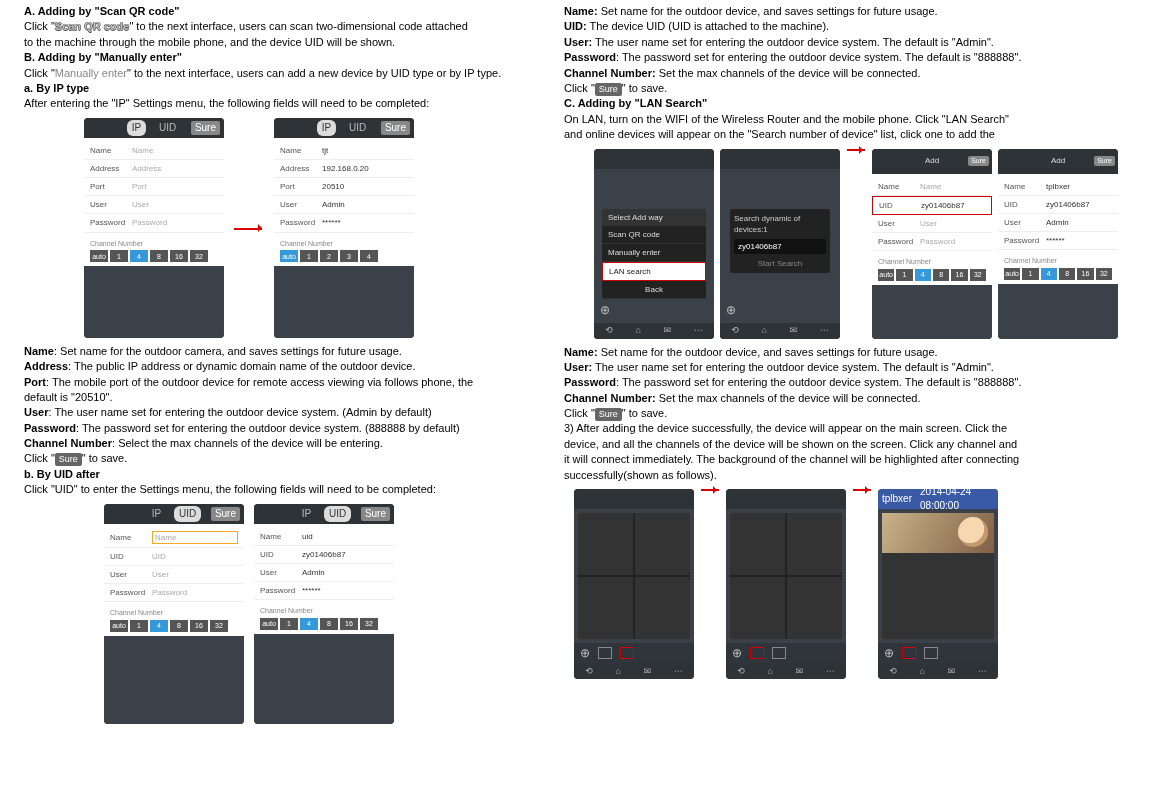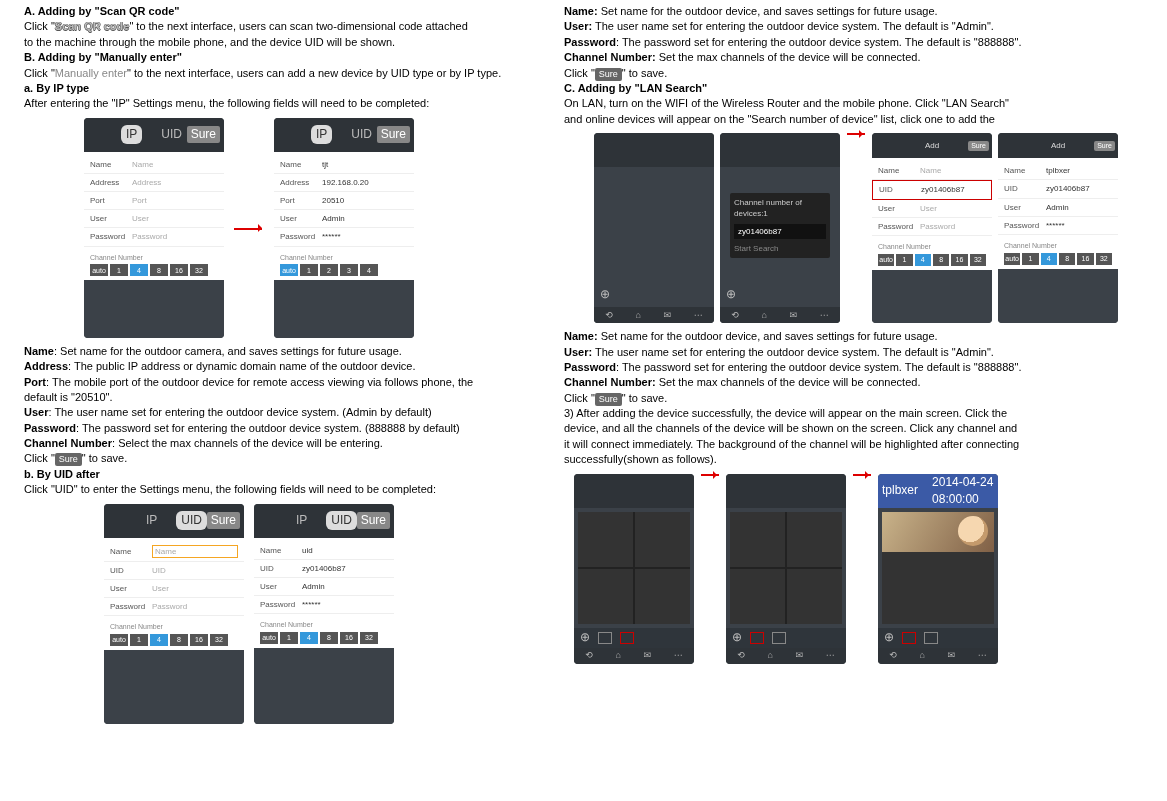--- a/index.html
+++ b/index.html
@@ -5,21 +5,21 @@
   html,body{margin:0;padding:0;background:#fff;font-family:Arial,Helvetica,sans-serif;color:#000;font-size:11px;line-height:1.4}
   .page{display:flex;width:1167px;height:801px;box-sizing:border-box;padding:4px 14px}
   .col{flex:1;padding:0 10px;box-sizing:border-box}
   .col.left{flex:0 0 540px}
   .b{font-weight:bold}
   .inline-btn{display:inline-block;background:#666;color:#fff;font-size:9px;padding:0 4px;border-radius:2px;line-height:13px;vertical-align:baseline}
   .outlined{color:#bbb;font-weight:bold;text-shadow:-0.5px 0 #555,0.5px 0 #555,0 -0.5px #555,0 0.5px #555}
   .phone-wrap{display:flex;gap:10px;margin:6px 0 6px 60px}
   .phone{width:140px;height:220px;background:#3b4148;border-radius:4px;overflow:hidden;display:flex;flex-direction:column;font-size:8px;color:#ccc}
   .phone.sm{width:120px;height:190px}
-  .phone-topbar{height:34px;background:#2e3338;display:flex;align-items:center;justify-content:center;gap:14px;font-size:12px}
+  .phone-topbar{height:20px;background:#2e3338;display:flex;align-items:center;justify-content:center;gap:8px;font-size:10px}
   .phone-out .tab{padding:1px 5px;border-radius:6px}
   .phone-out .tab.on{background:#ddd;color:#333}
   .phone-out .tab.off{color:#bbb}
   .phone-out .sure{position:absolute;right:4px;background:#888;color:#fff;padding:0 4px;border-radius:2px}
   .phone-form{background:#fff;padding:4px 0;flex:0 0 auto}
   .fld{display:flex;align-items:center;padding:3px 6px;border-bottom:1px solid #eee;font-size:8px}
   .fld .lab{width:42px;color:#555}
   .fld .val{color:#aaa;flex:1}
   .fld .val.dark{color:#333}
   .chn{background:#fff;padding:2px 6px 4px;color:#888;font-size:7px}
@@ -240,49 +240,57 @@
               <span>32</span>
           </div>
         </div>
         <div class="phone-fill"></div>
       </div>
     </div>
   </div>
 
   <div class="col">
     <div><span class="b">Name:</span><span> Set name for the outdoor device, and saves settings for future usage.</span></div>
+    <div><span class="b">UID:</span><span> The device UID (UID is attached to the machine).</span></div>
     <div><span class="b">User:</span><span> The user name set for entering the outdoor device system. The default is "Admin".</span></div>
     <div><span class="b">Password</span><span>: The password set for entering the outdoor device system. The default is "888888".</span></div>
     <div><span class="b">Channel Number:</span><span> Set the max channels of the device will be connected.</span></div>
     <div><span>Click "</span><span class="inline-btn">Sure</span><span>" to save.</span></div>
 
     <div class="b">C. Adding by "LAN Search"</div>
     <div>On LAN, turn on the WIFI of the Wireless Router and the mobile phone. Click "LAN Search"</div>
     <div>and online devices will appear on the "Search number of device" list, click one to add the</div>
 
     <div class="row-phones">
       <div class="phone sm rel">
         <div class="phone-topbar"></div>
         <div class="phone-fill"></div>
+        <div class="dark-panel">
+          <div class="hdr">Select Add way</div>
+          <div class="item">Scan QR code</div>
+          <div class="item">Manually enter</div>
+          <div class="item sel">LAN search</div>
+          <div class="item" style="text-align:center">Back</div>
+        </div>
         <div style="position:absolute;bottom:20px;left:6px;color:#bbb;font-size:12px">⊕</div>
         <div class="phone-bottom" style="position:absolute;bottom:0;left:0;right:0">
           <span>⟲</span>
             <span>⌂</span>
             <span>✉</span>
             <span>⋯</span>
         </div>
       </div>
 
       <div class="phone sm rel">
         <div class="phone-topbar"></div>
         <div class="phone-fill"></div>
         <div class="search-box">
-          <div>Channel number of devices:1</div>
+          <div>Search dynamic of devices:1</div>
           <div class="row">zy01406b87</div>
-          <div style="text-align:left;margin-top:4px;color:#888">Start Search</div>
+          <div style="text-align:center;margin-top:4px;color:#888">Start Search</div>
         </div>
         <div style="position:absolute;bottom:20px;left:6px;color:#bbb;font-size:12px">⊕</div>
         <div class="phone-bottom" style="position:absolute;bottom:0;left:0;right:0">
           <span>⟲</span>
             <span>⌂</span>
             <span>✉</span>
             <span>⋯</span>
         </div>
       </div>
 

